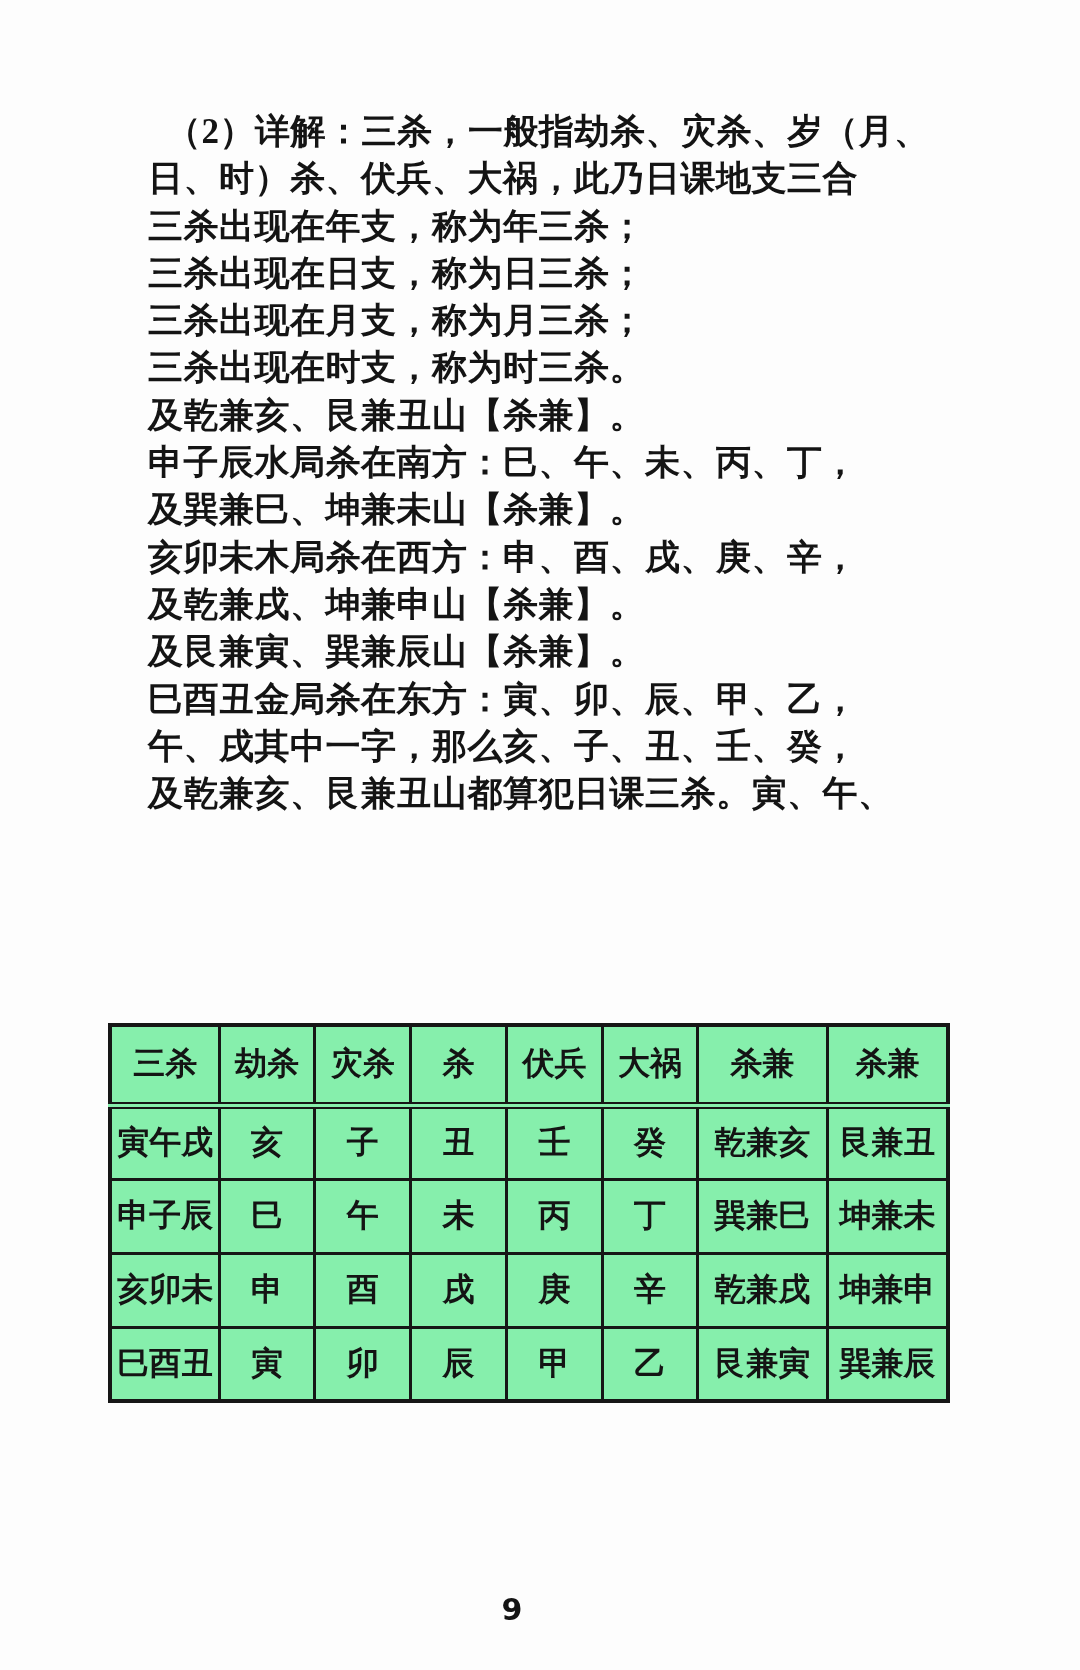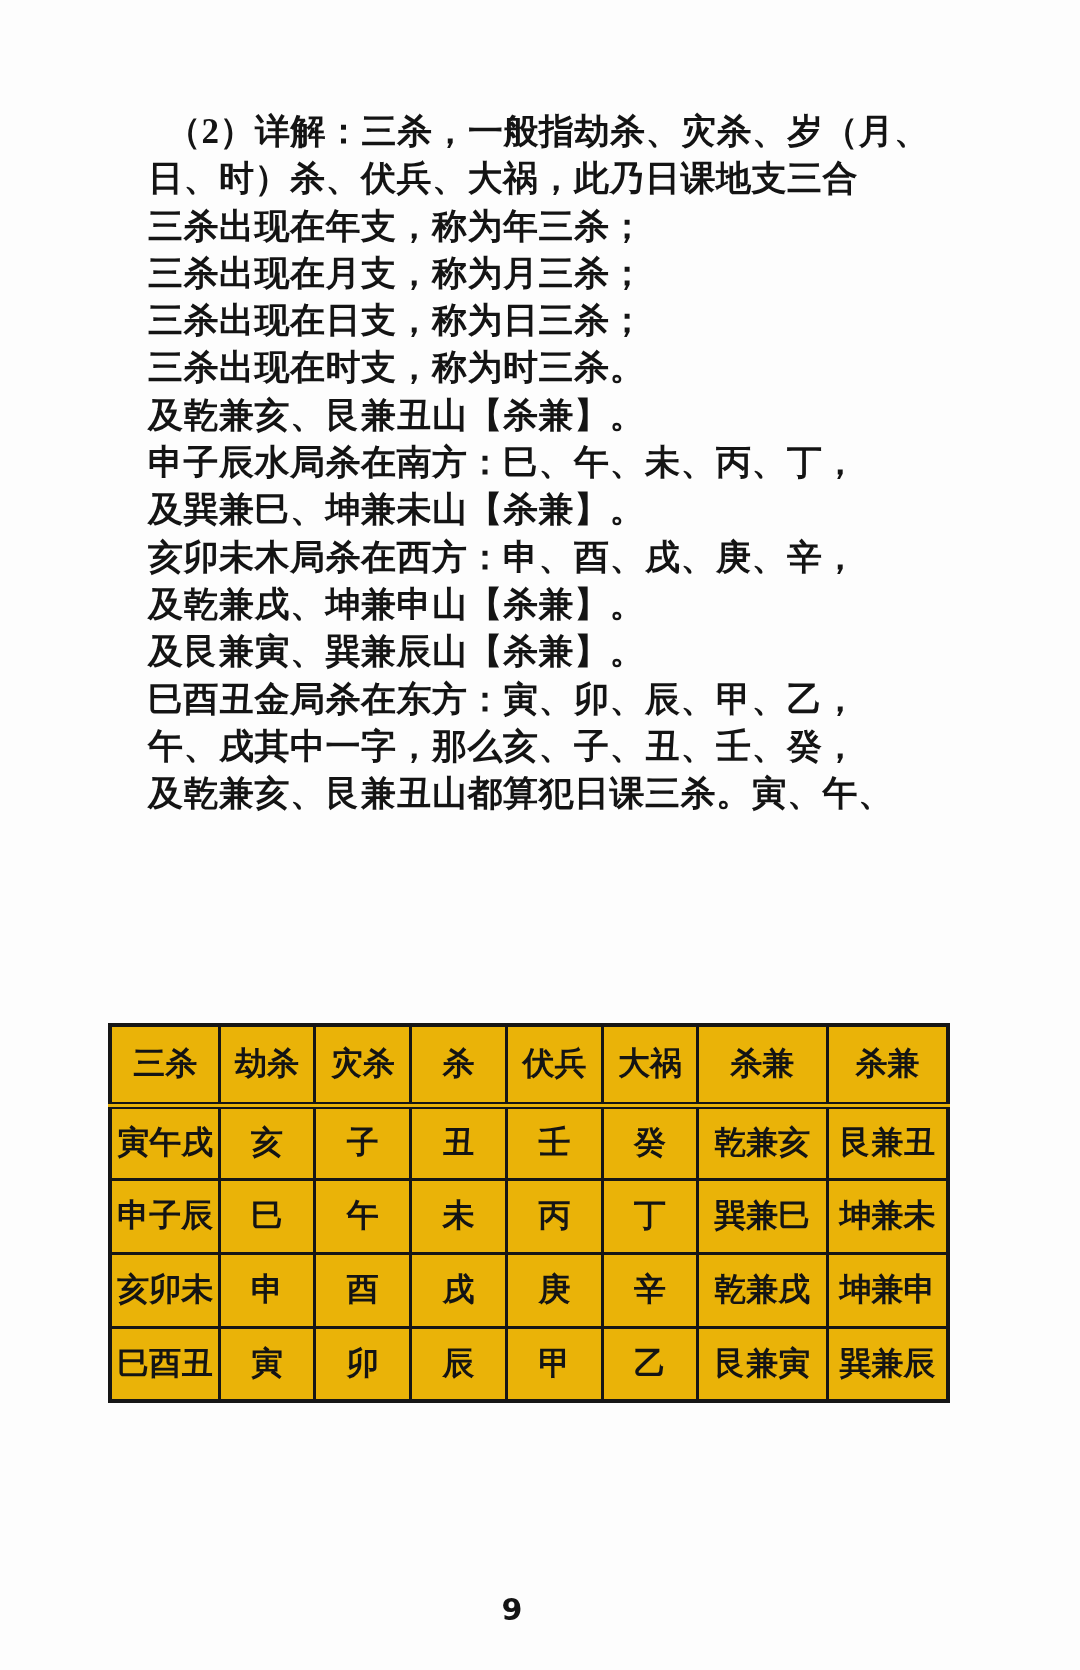--- a/index.html
+++ b/index.html
@@ -32,21 +32,21 @@
   .text-line.indent { padding-left: 18px; }
 
   
   .killings-table {
     position: absolute;
     left: 108px;
     top: 1023px;
     width: 842px;
     border-collapse: collapse;
     table-layout: fixed;
-    background: #eab308;
+    background: #86efac;
   }
   .killings-table, .killings-table th, .killings-table td {
     border: 3px solid #161616;
   }
   .killings-table { border-width: 4px; }
   .killings-table th, .killings-table td {
     font-size: 32px;
     font-weight: 700;
     text-align: center;
     vertical-align: middle;
@@ -71,22 +71,22 @@
 </style>
 </head>
 <body>
 
 <div class="page">
 
   <div class="text-block">
     <div class="text-line indent">（2）详解：三杀，一般指劫杀、灾杀、岁（月、</div>
     <div class="text-line">日、时）杀、伏兵、大祸，此乃日课地支三合</div>
     <div class="text-line">三杀出现在年支，称为年三杀；</div>
+    <div class="text-line">三杀出现在日支，称为日三杀；</div>
     <div class="text-line">三杀出现在月支，称为月三杀；</div>
-    <div class="text-line">三杀出现在日支，称为日三杀；</div>
     <div class="text-line">三杀出现在时支，称为时三杀。</div>
     <div class="text-line">及乾兼亥、艮兼丑山【杀兼】。</div>
     <div class="text-line">申子辰水局杀在南方：巳、午、未、丙、丁，</div>
     <div class="text-line">及巽兼巳、坤兼未山【杀兼】。</div>
     <div class="text-line">亥卯未木局杀在西方：申、酉、戌、庚、辛，</div>
     <div class="text-line">及乾兼戌、坤兼申山【杀兼】。</div>
     <div class="text-line">及艮兼寅、巽兼辰山【杀兼】。</div>
     <div class="text-line">巳酉丑金局杀在东方：寅、卯、辰、甲、乙，</div>
     <div class="text-line">午、戌其中一字，那么亥、子、丑、壬、癸，</div>
     <div class="text-line">及乾兼亥、艮兼丑山都算犯日课三杀。寅、午、</div>

